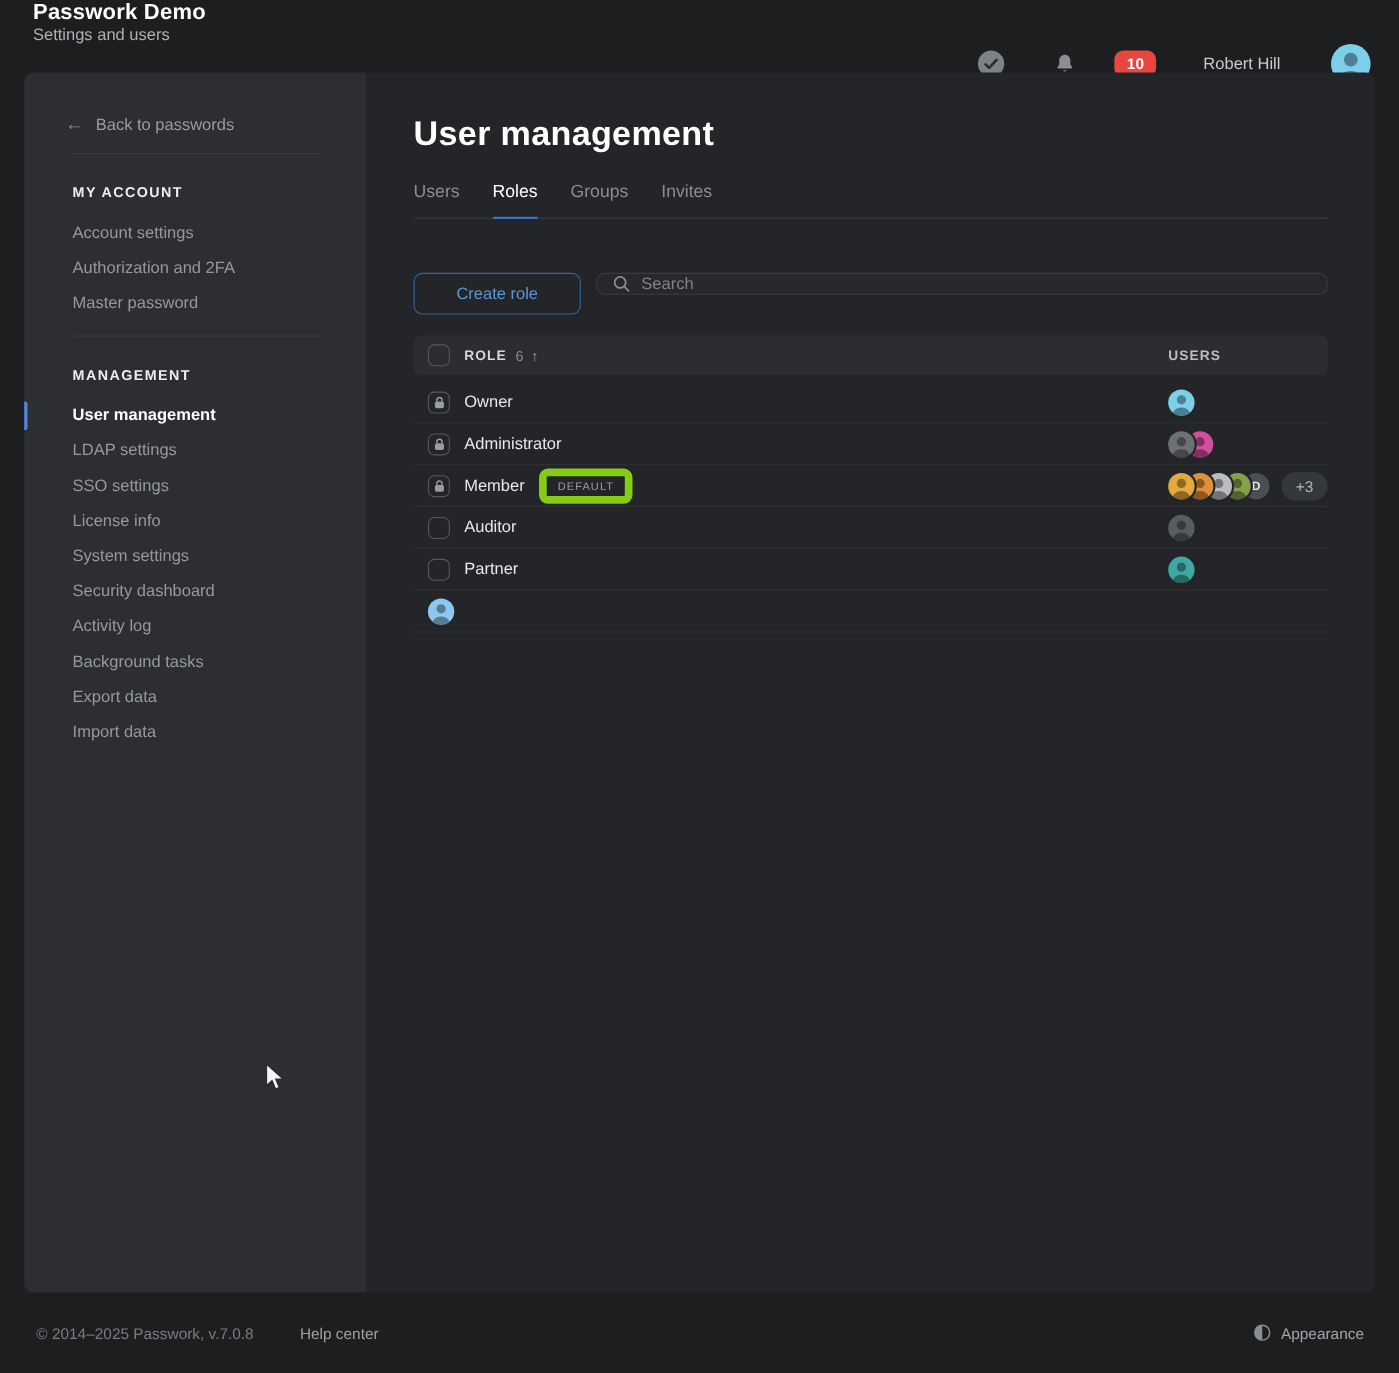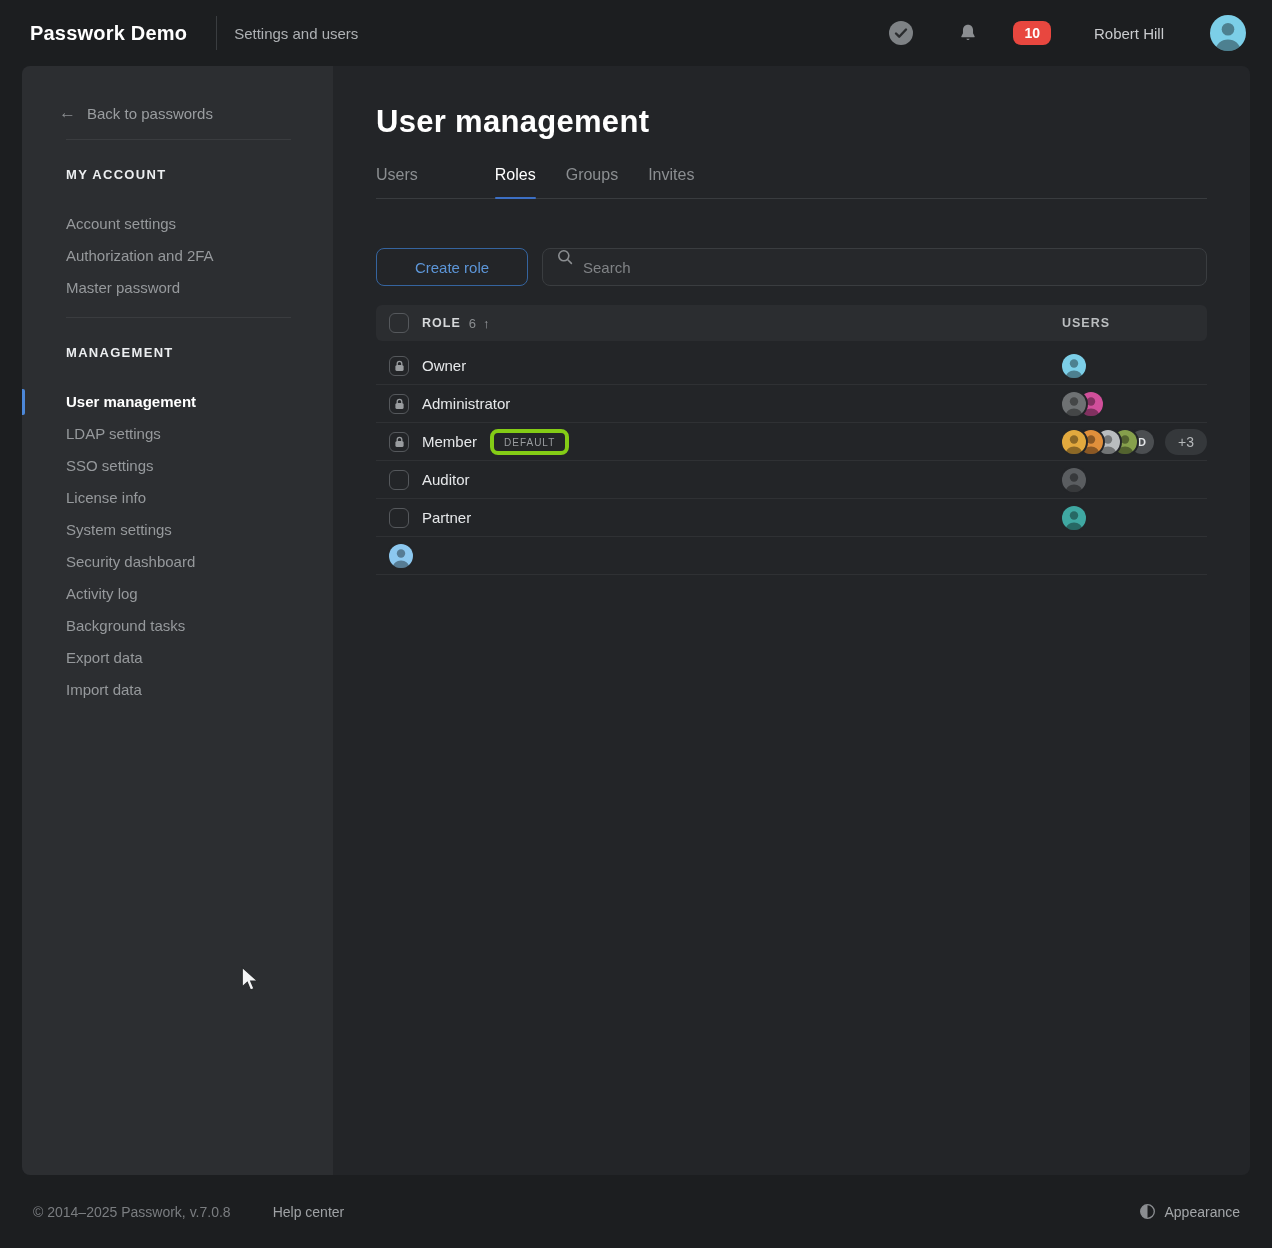--- a/index.html
+++ b/index.html
@@ -5,21 +5,21 @@
   * { margin:0; padding:0; box-sizing:border-box; }
   html,body { width:1272px; height:1248px; }
   body {
     background:#1c1e20;
     font-family:"Liberation Sans", sans-serif;
     color:#e6e8ea;
     overflow:hidden;
     position:relative;
   }
   
-  .topbar { height:66px; display:flex; align-items:center; padding:0 26px 0 30px; }
+  .topbar { height:66px; display:flex; align-items:flex-start; padding:0 26px 0 30px;flex-direction:column; }
   .app-title { font-size:20px; font-weight:bold; color:#ffffff; letter-spacing:.2px; }
   .top-vdiv { width:1px; height:34px; background:#3a3d40; margin:0 17px 0 29px; }
   .context-title { font-size:15px; color:#aeb1b4; }
   .top-right { margin-left:auto; display:flex; align-items:center;gap:27px; }
   .icon-btn { display:flex; align-items:center; justify-content:center; cursor:pointer; }
   .check-circle { margin-right:16px; }
   .bell { margin-right:7px; }
   .notif-badge {
     background:#e8473f; color:#fff; font-size:14px; font-weight:bold;
     border-radius:8px; padding:4px 11px; line-height:16px; cursor:pointer;
@@ -42,45 +42,45 @@
     padding:38px 43px 0 43px; position:relative;
   }
 
   
   .back-row { display:flex; align-items:center; padding-left:37px; color:#9a9da0;
     font-size:15px; cursor:pointer; height:26px; }
   .back-arrow { font-size:17px; margin-right:11px; color:#8b8e91; }
   .sb-divider { height:1px; background:rgba(255,255,255,.07); margin:13px 42px 0 44px; }
   .sb-title { padding-left:44px; margin-top:27px; font-size:13px; font-weight:bold;
     color:#eceef0; letter-spacing:1.3px; height:20px; }
-  .sb-items { margin-top:21px; }
+  .sb-items { margin-top:9px; }
   .sb-item { padding-left:44px; font-size:15px; color:#96999c; height:32px;
     line-height:32px; cursor:pointer; position:relative; }
   .sb-item.active { color:#ffffff; font-weight:bold; }
   .sb-item.active::before {
     content:''; position:absolute; left:0; top:3px; width:3px; height:26px;
     background:#4c87d8; border-radius:0 2px 2px 0;
   }
 
   
   .page-title { font-size:31px; font-weight:bold; color:#ffffff; letter-spacing:.3px; }
   .tabs { display:flex; gap:30px; margin-top:26px; border-bottom:1px solid #393c3f; }
   .tab { font-size:16px; color:#8b8e91; padding-bottom:14px; cursor:pointer; position:relative; }
-  .tab.active { color:#ffffff;margin-left:47px; }
+  .tab.active { color:#ffffff; }
   .tab.active::after { content:''; position:absolute; left:0; right:0; bottom:-1px;
     height:2px; background:#3c6fc4; border-radius:1px; }
 
   .controls { display:flex; margin-top:49px; gap:14px; }
   .create-btn {
     width:152px; height:38px; background:transparent; border:1px solid #35649f;
     border-radius:8px; color:#5d96d8; font-size:15px; cursor:pointer;
     font-family:"Liberation Sans", sans-serif;
   }
-  .searchbox { flex:1; height:38px; border:1px solid #3a3d40; border-radius:8px;
-    background:#26282b; display:flex; padding:0 14px; gap:10px; }
+  .searchbox { flex:1; height:20px; border:1px solid #3a3d40; border-radius:8px;
+    background:#26282b; display:flex; align-items:center; padding:0 14px; gap:10px; }
   .searchbox input { flex:1; background:transparent; border:none; outline:none;
     color:#c8cacd; font-size:15px; font-family:"Liberation Sans", sans-serif; }
   .searchbox input::placeholder { color:#808386; }
 
   .table-header { margin-top:19px; height:36px; background:#2b2d30; border-radius:6px;
     display:flex; align-items:center; padding-left:13px; }
   .role-col { flex:1; display:flex; align-items:center; }
   .users-col { width:145px; display:flex; align-items:center; }
   .box { width:20px; height:20px; border:1.5px solid #55585c; border-radius:6px;
     flex:0 0 auto; display:flex; align-items:center; justify-content:center; }
@@ -90,21 +90,21 @@
   .hdr-count { font-size:13px; color:#8b8e91; margin-left:8px; }
   .hdr-arrow { font-size:13px; color:#9fa2a5; margin-left:7px; }
   .hdr-users { font-size:12.5px; font-weight:bold; color:#bbbec0; letter-spacing:1px; }
   .sort-group { display:flex; align-items:center; cursor:pointer; }
 
   .rows { margin-top:6px; }
   .rowline { height:38px; display:flex; align-items:center; padding-left:13px;
     border-bottom:1px solid rgba(255,255,255,.06); }
   .row-name { font-size:15px; color:#e6e8ea; margin-left:13px; }
   .row-badge { margin-left:13px; font-size:10px; letter-spacing:1px; color:#9a9da0;
-    border:4px solid #84cc16; border-radius:8px; padding:4px 10px 3px; }
+    border:7px solid #84cc16; border-radius:8px; padding:4px 10px 3px; }
   .row-avatar { width:24px; height:24px; box-shadow:0 0 0 2px #232528; }
   .row-avatar + .row-avatar { margin-left:-7px; }
   .more-pill { margin-left:11px; height:26px; padding:0 13px; background:#35383b;
     border-radius:13px; color:#b5b8ba; font-size:14px; display:flex; align-items:center;
     cursor:pointer; }
 
   
   .footer { height:73px; display:flex; align-items:center; padding:0 32px 0 33px;
     font-size:14px; }
   .copyright { color:#7a7d80; }

